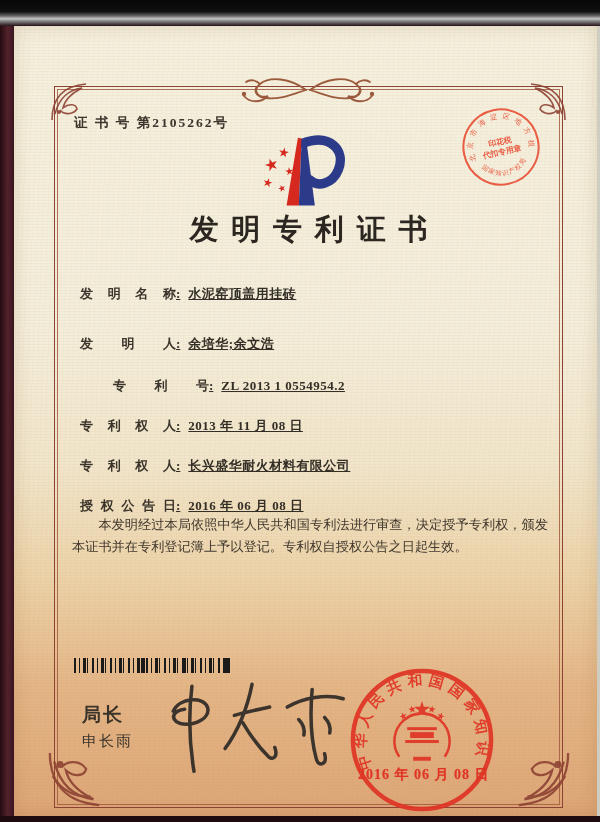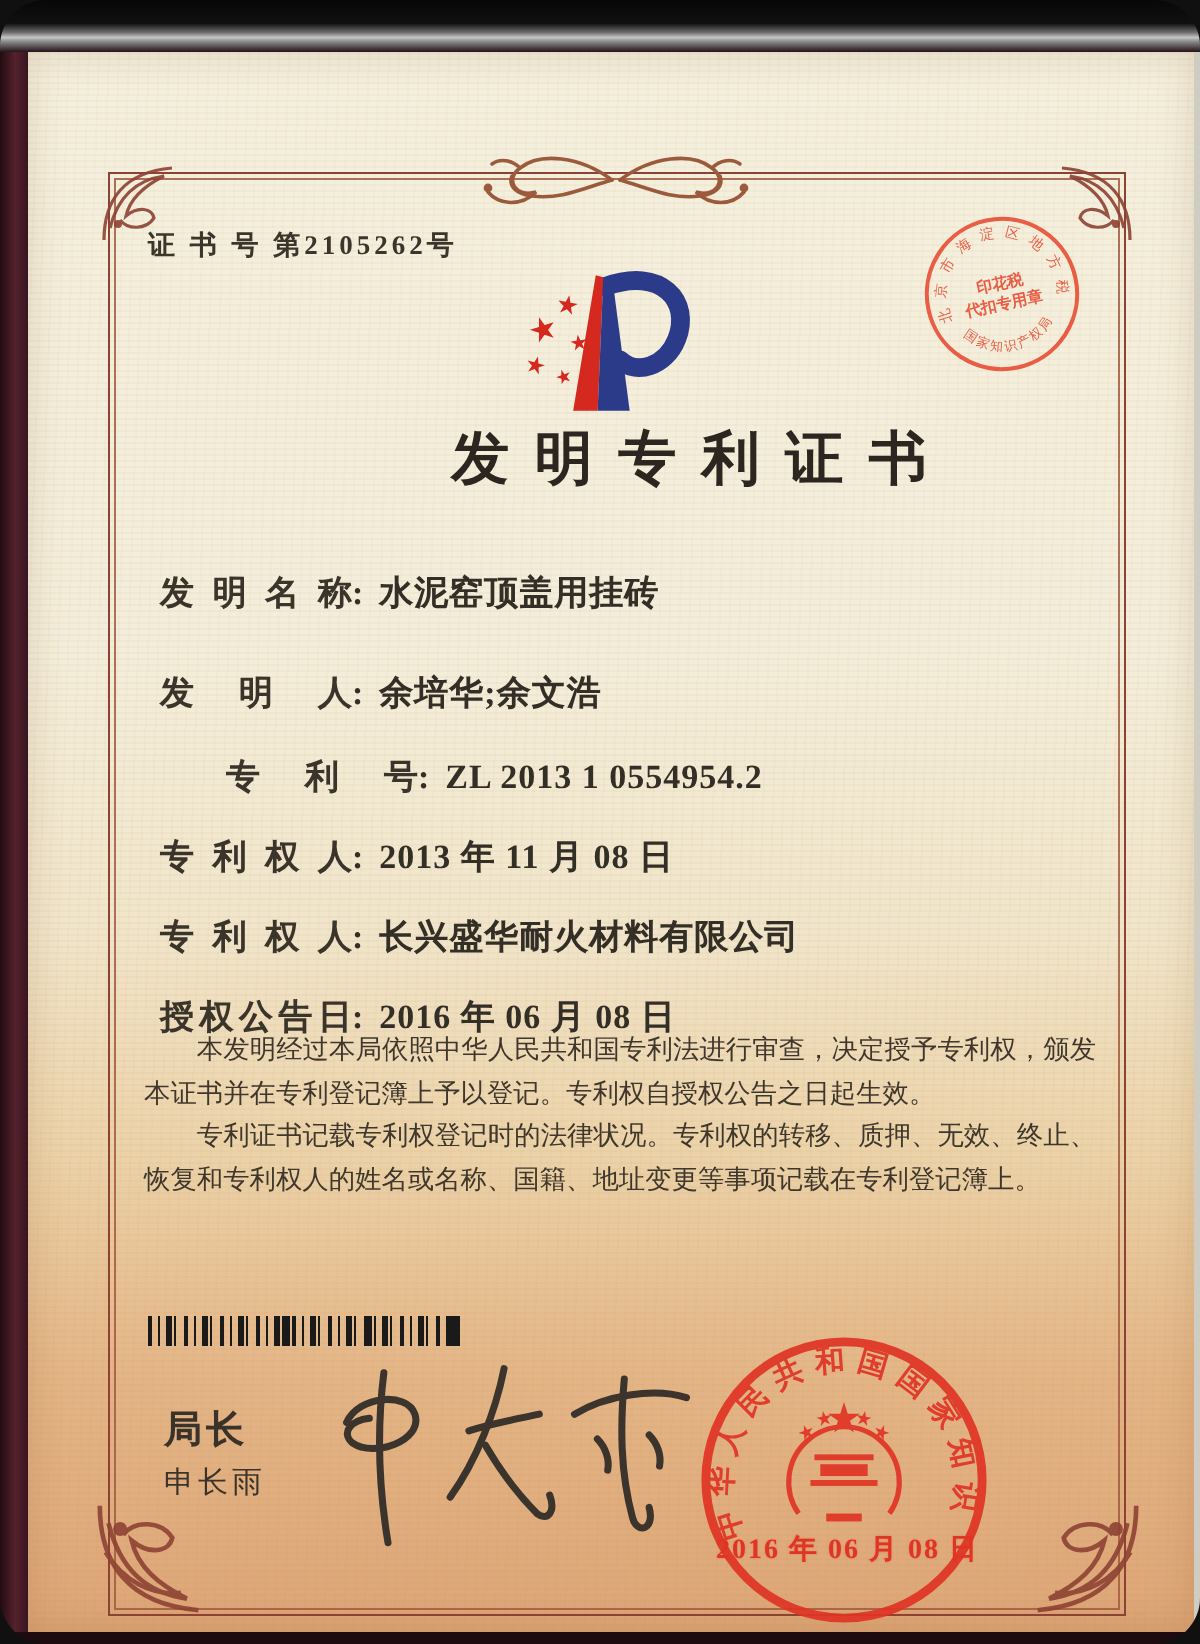--- a/index.html
+++ b/index.html
@@ -2,21 +2,21 @@
 <html style="--seal-red: #e03425; --stamp-red: #e84a30; --frame-maroon: #8d4233; --logo-blue: #2c3a8a; --logo-red: #d5281e; --paper-cream: #f3eedb; --paper-tan: #dda677; --ink: #3b352c;"><head>
 <meta charset="utf-8">
 <style>
   :root{
     --seal-red:#e03425; --stamp-red:#e84a30; --frame-maroon:#8d4233;
     --logo-blue:#2c3a8a; --logo-red:#d5281e; --ink:#3b352c;
   }
   *{margin:0;padding:0;box-sizing:border-box;}
   html,body{background:#101010;}
   body{font-family:"Liberation Serif","DejaVu Serif",serif;}
-  .scan{position:relative;width:600px;height:822px;overflow:hidden;background:#17121a;border-radius:23px;}
+  .scan{position:relative;width:600px;height:822px;overflow:hidden;background:#17121a;}
   .scan-topbar{position:absolute;left:0;top:0;width:600px;height:26px;
     background:linear-gradient(180deg,#070707 0%,#101010 45%,#6a6a6a 62%,#c4c4c4 72%,#8a8a8a 80%,#241219 100%);}
   .scan-spine{position:absolute;left:0;top:26px;width:14px;height:796px;
     background:linear-gradient(90deg,#240b11 0%,#53222c 55%,#391420 100%);}
   .scan-bottom{position:absolute;left:0;bottom:0;width:600px;height:6px;background:#1d0b10;}
   .scan-right{position:absolute;right:0;top:26px;width:3px;height:790px;background:#cfccc2;}
 
   .paper{position:absolute;left:14px;top:26px;width:583px;height:790px;overflow:hidden;
     background:linear-gradient(180deg,#f4f0de 0%,#f3eedb 38%,#f0e5ca 56%,#ebd2a8 70%,#e3b586 84%,#dda677 100%);
     box-shadow:inset 0 0 18px rgba(120,70,30,.18);}
@@ -33,24 +33,24 @@
   .corner{position:absolute;width:40px;height:40px;opacity:.9;}
   .corner.tl{left:36px;top:56px;}
   .corner.tr{right:30px;top:56px;transform:scaleX(-1);}
   .corner.bl{left:33px;top:724px;width:58px;height:58px;transform:scaleY(-1);}
   .corner.br{right:26px;top:724px;width:58px;height:58px;transform:scale(-1,-1);}
 
   .cert-no{position:absolute;left:60px;top:88px;font-size:13.5px;color:var(--ink);
     letter-spacing:2px;font-weight:bold;}
   .logo{position:absolute;left:228px;top:106px;width:108px;height:80px;}
   .title{position:absolute;left:40px;top:184px;width:509px;text-align:center;
-    font-size:29px;font-weight:bold;color:#2b2620;letter-spacing:.44em;text-indent:.44em;margin-left:36px;}
+    font-size:29px;font-weight:bold;color:#2b2620;letter-spacing:.44em;text-indent:.44em;}
 
   .fields{position:absolute;left:66px;top:256px;width:440px;}
-  .field-row{position:absolute;left:0;white-space:nowrap;font-size:17px;color:#332e26;}
+  .field-row{position:absolute;left:0;white-space:nowrap;font-size:13px;color:#332e26;text-decoration:underline;}
   .field-row .lbl{display:inline-block;width:96px;text-align:justify;text-align-last:justify;
     font-weight:bold;color:#3a342b;}
   .field-row .colon{font-weight:bold;margin-right:8px;}
   .field-row .val{font-weight:bold;letter-spacing:.5px;}
   .fr0{top:3px;} .fr1{top:53px;} .fr2{top:95px;margin-left:33px;} .fr3{top:135px;} .fr4{top:175px;} .fr5{top:215px;}
 
   .body-text{position:absolute;left:58px;top:488px;width:476px;font-size:13.2px;
     line-height:21.5px;color:#3f372c;text-align:justify;}
   .body-text p{text-indent:2em;margin:0;}
 
@@ -187,21 +187,20 @@
       <div class="field-row fr4">
         <span class="lbl">专利权人</span><span class="colon">:</span><span class="val">长兴盛华耐火材料有限公司</span>
       </div>
       <div class="field-row fr5">
         <span class="lbl">授权公告日</span><span class="colon">:</span><span class="val">2016 年 06 月 08 日</span>
       </div>
     </div>
 
     <div class="body-text">
       <p>本发明经过本局依照中华人民共和国专利法进行审查，决定授予专利权，颁发本证书并在专利登记簿上予以登记。专利权自授权公告之日起生效。</p>
-      <p>专利证书记载专利权登记时的法律状况。专利权的转移、质押、无效、终止、恢复和专利权人的姓名或名称、国籍、地址变更等事项记载在专利登记簿上。</p>
     </div>
 
     <div class="barcode"></div>
 
     <div class="director-title">局长</div>
     <div class="director-name">申长雨</div>
 
     <svg class="signature" viewBox="0 0 190 110">
       <g stroke="#2e2a26" stroke-width="3.4" fill="none" stroke-linecap="round" stroke-linejoin="round" opacity=".92">
         <path d="M38,10 C35,34 35,62 40,92"></path>

